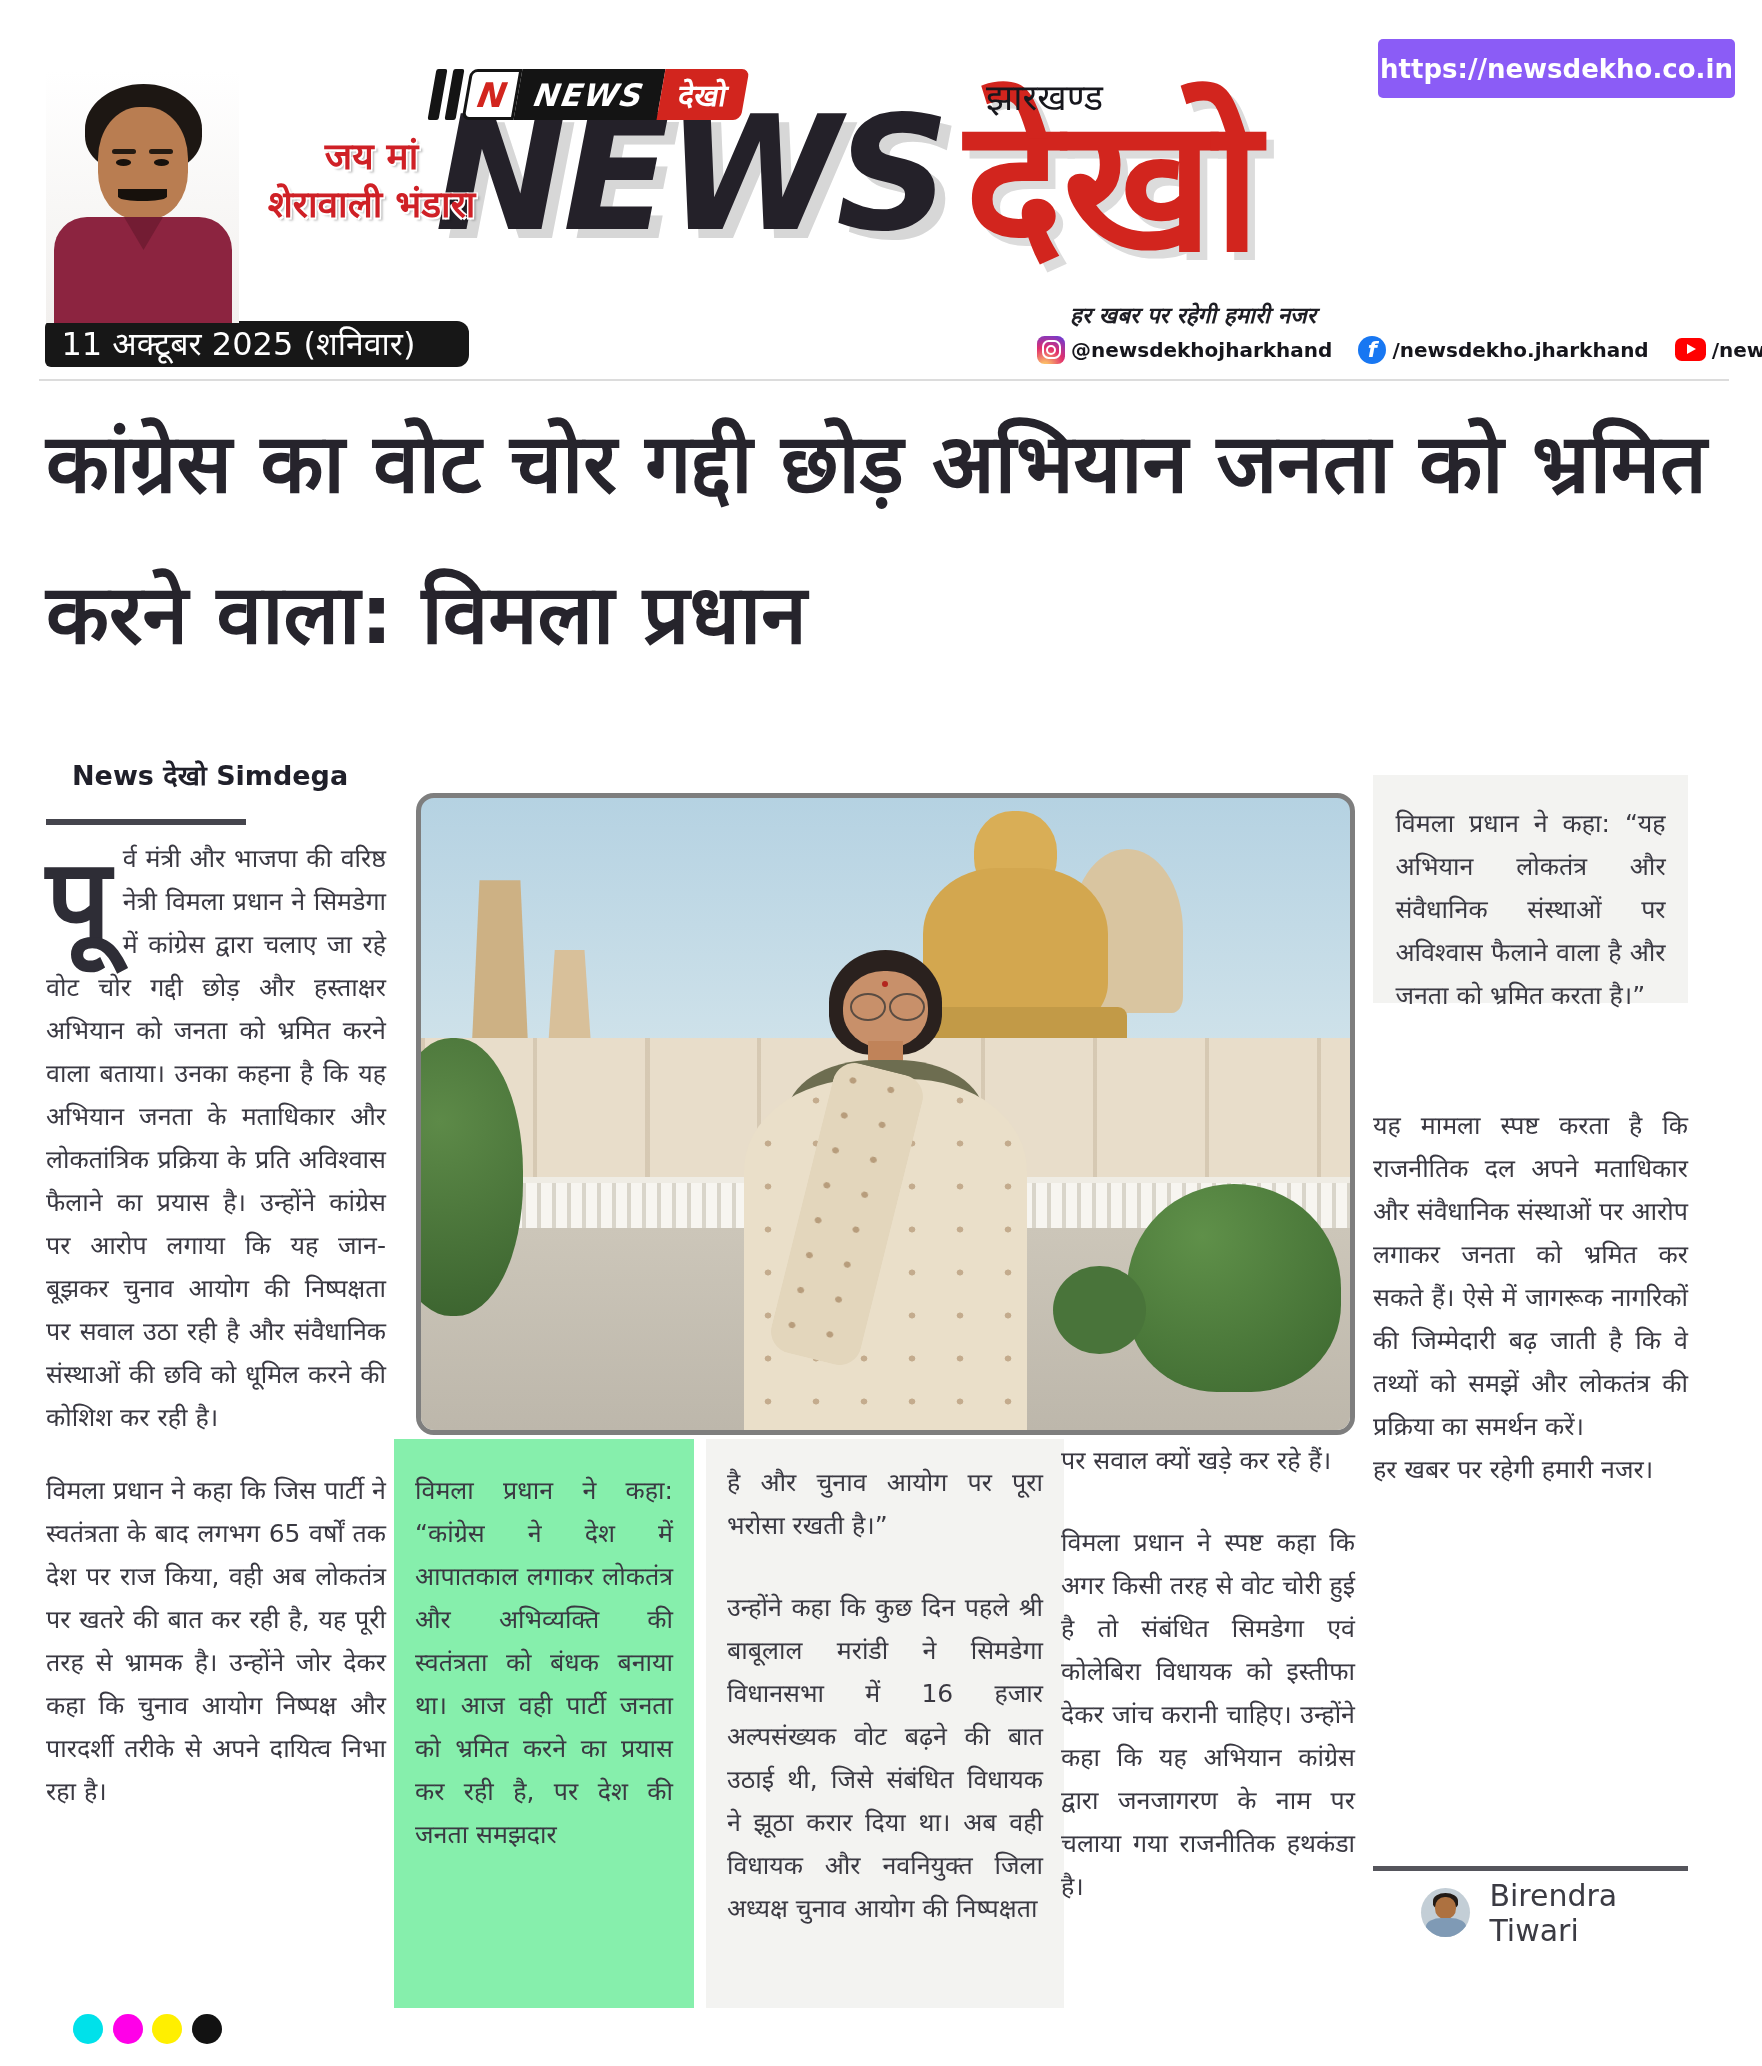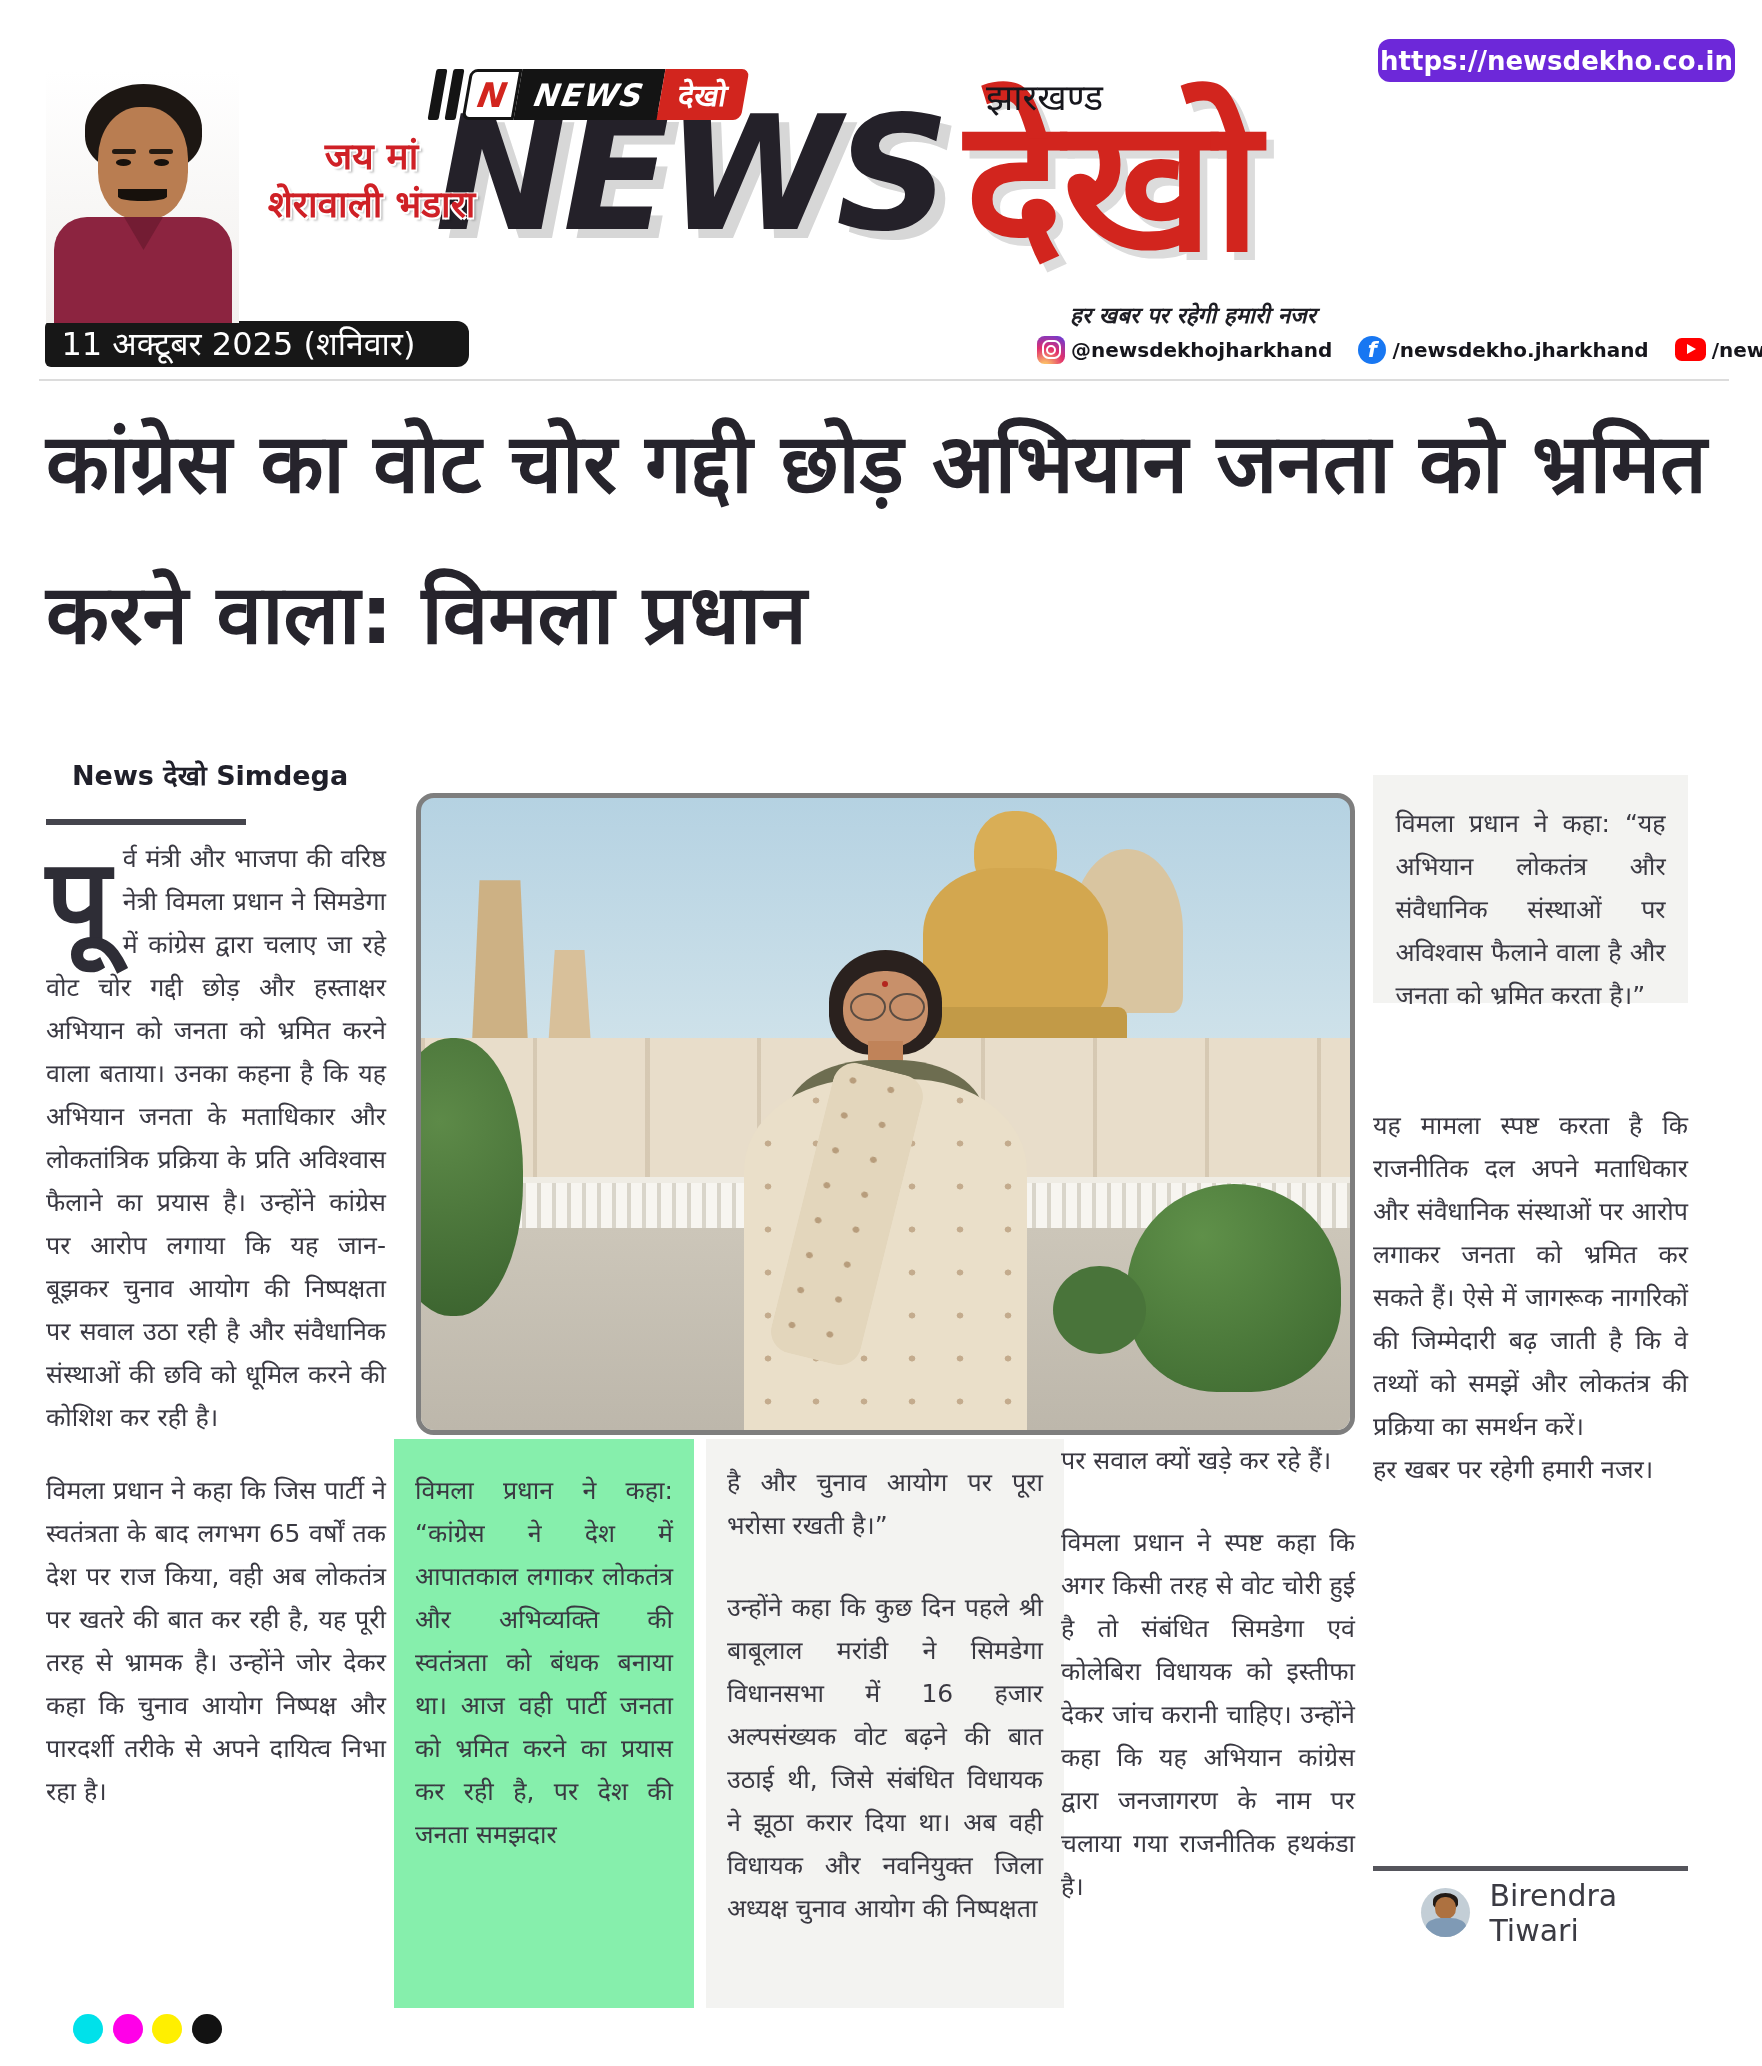--- a/index.html
+++ b/index.html
@@ -33,21 +33,21 @@
   .badge-news{background:#141414;color:#fff;display:flex;align-items:center;padding:0 16.4px;font-weight:900;font-style:italic;font-size:31px;letter-spacing:1.5px;}
   .badge-dekho{background:#d2251e;color:#fff;display:flex;align-items:center;padding:0 18px;font-weight:800;font-size:30px;border-radius:0 7.5px 7.5px 0;}
 
   .logo-news{left:435px;top:88px;font-size:158px;line-height:172px;font-style:italic;font-weight:900;
              letter-spacing:-4.5px;color:#242129;text-shadow:10.5px 9px 0 #d7d7d7;z-index:2;}
   .logo-state{left:986px;top:75px;font-size:36px;line-height:46px;font-weight:400;color:#17171d;z-index:3;}
   .logo-dekho{left:965px;top:81px;font-size:184px;line-height:209px;font-weight:800;color:#d2251e;
               text-shadow:7.5px 7.5px 0 #dcdcdc;z-index:2;}
   .logo-tagline{left:1070px;top:299px;font-size:22.4px;font-weight:800;font-style:italic;color:#1e1e24;z-index:3;}
 
-  .website-box{left:1378px;top:39px;width:357px;height:43px;background:#6d28d9;border-radius:12px;
+  .website-box{left:1378px;top:39px;width:357px;height:59px;background:#8b5cf6;border-radius:5px;
                color:#fff;font-weight:800;font-size:26px;display:flex;align-items:center;justify-content:center;z-index:3;}
 
   .socials{left:1037px;top:333px;width:706px;height:33px;display:flex;align-items:center;gap:26px;
            font-size:20px;font-weight:800;color:#16161c;white-space:nowrap;z-index:3;}
   .soc-item{display:flex;align-items:center;gap:6px;}
   .ic-ig{width:28px;height:28px;border-radius:7.5px;background:radial-gradient(circle at 28% 110%,#fdc468 8%,#e1306c 52%,#6a3ad6 95%);position:relative;flex:none;}
   .ic-ig::before{content:"";position:absolute;inset:4.5px;border:2.2px solid #fff;border-radius:6.7px;}
   .ic-ig::after{content:"";position:absolute;left:9px;top:9px;width:6px;height:6px;border:2.2px solid #fff;border-radius:50%;}
   .ic-fb{width:28px;height:28px;border-radius:50%;background:#1877f2;color:#fff;display:flex;align-items:center;justify-content:center;
          font-weight:800;font-size:21px;font-style:italic;flex:none;}

